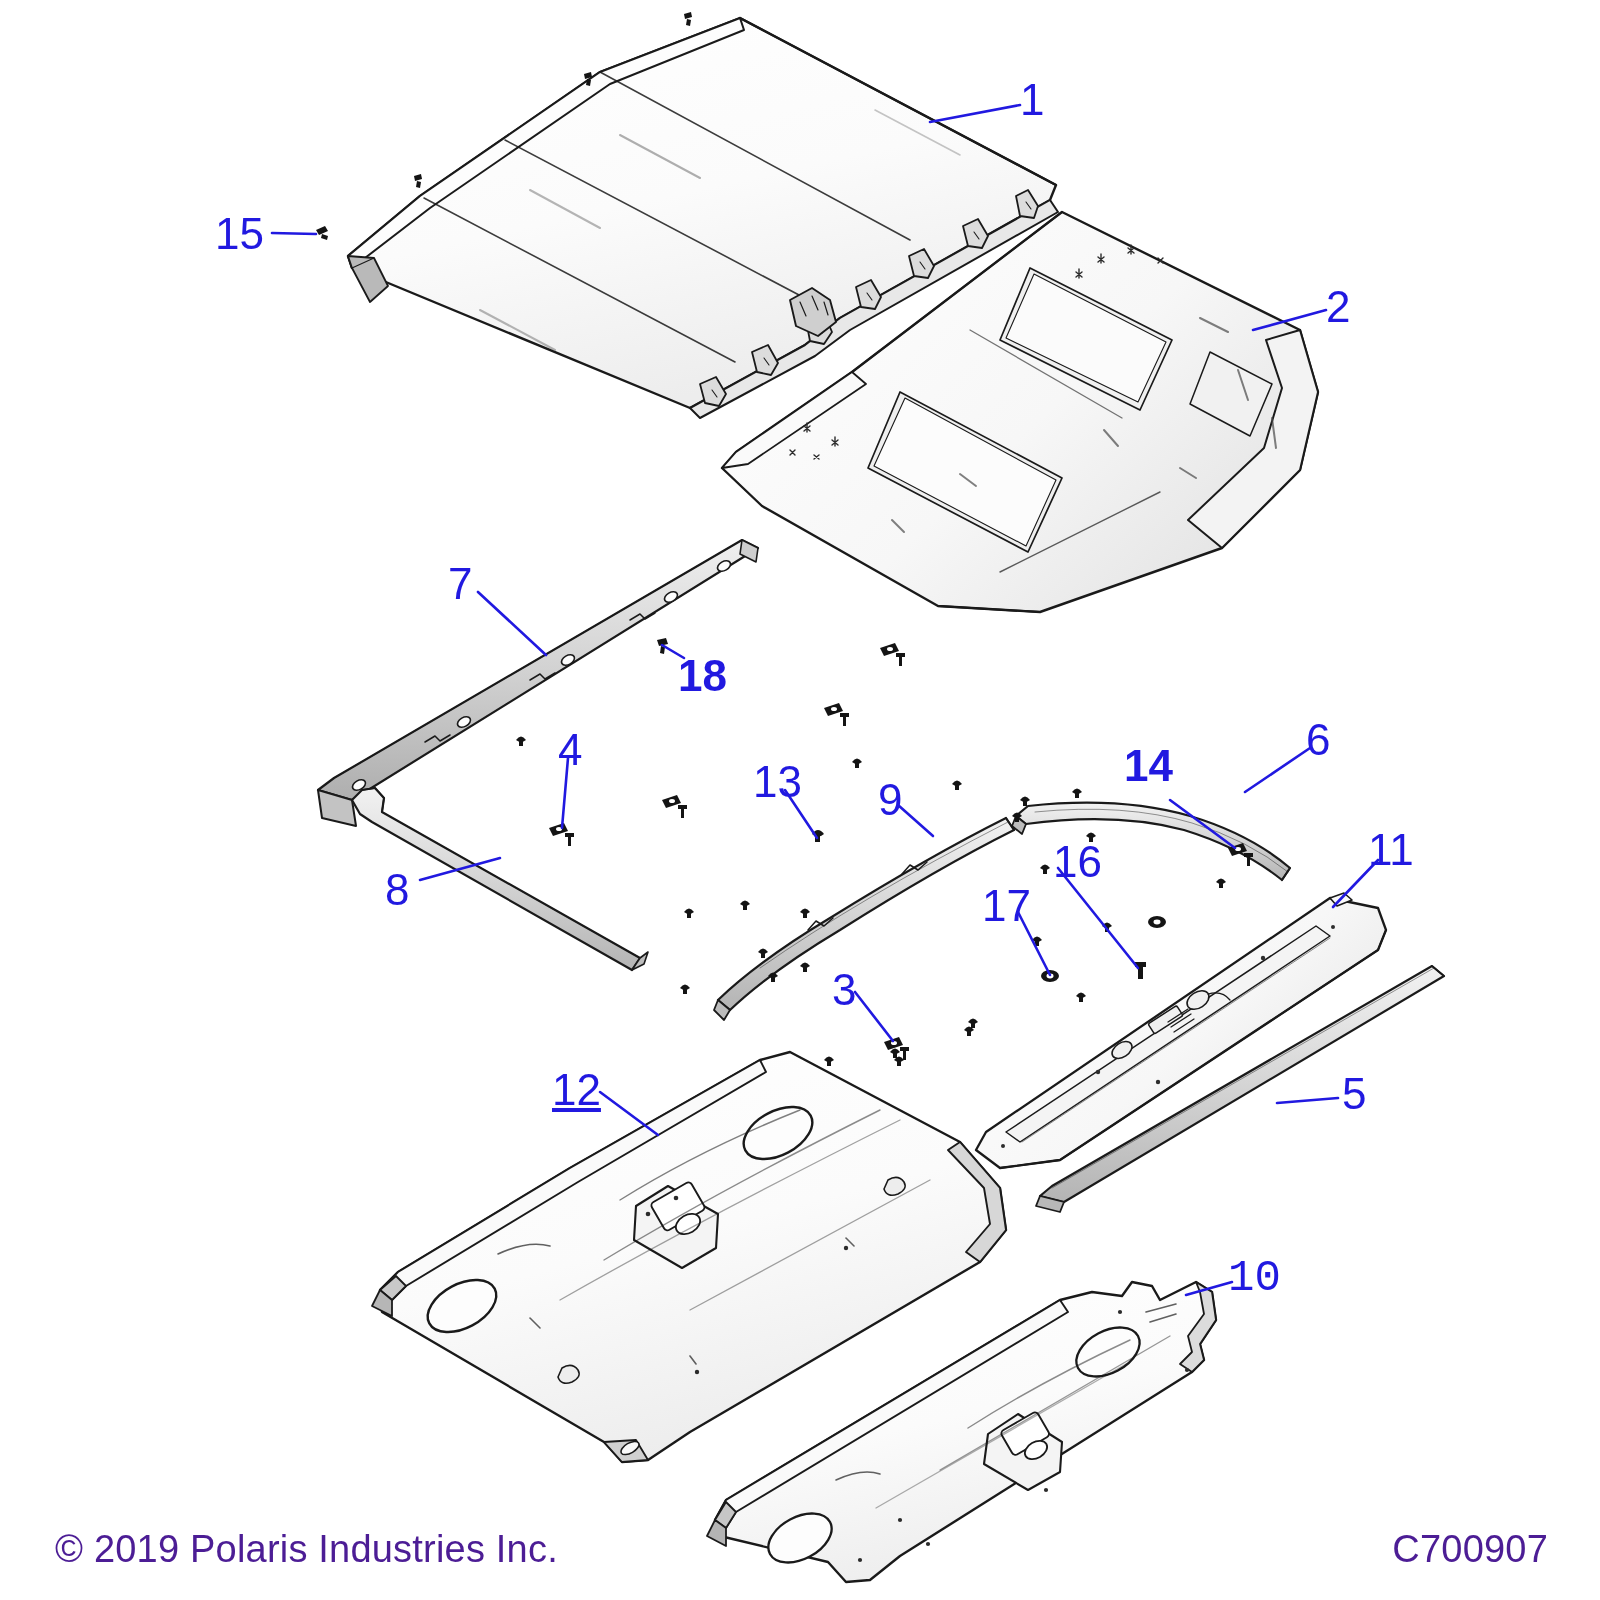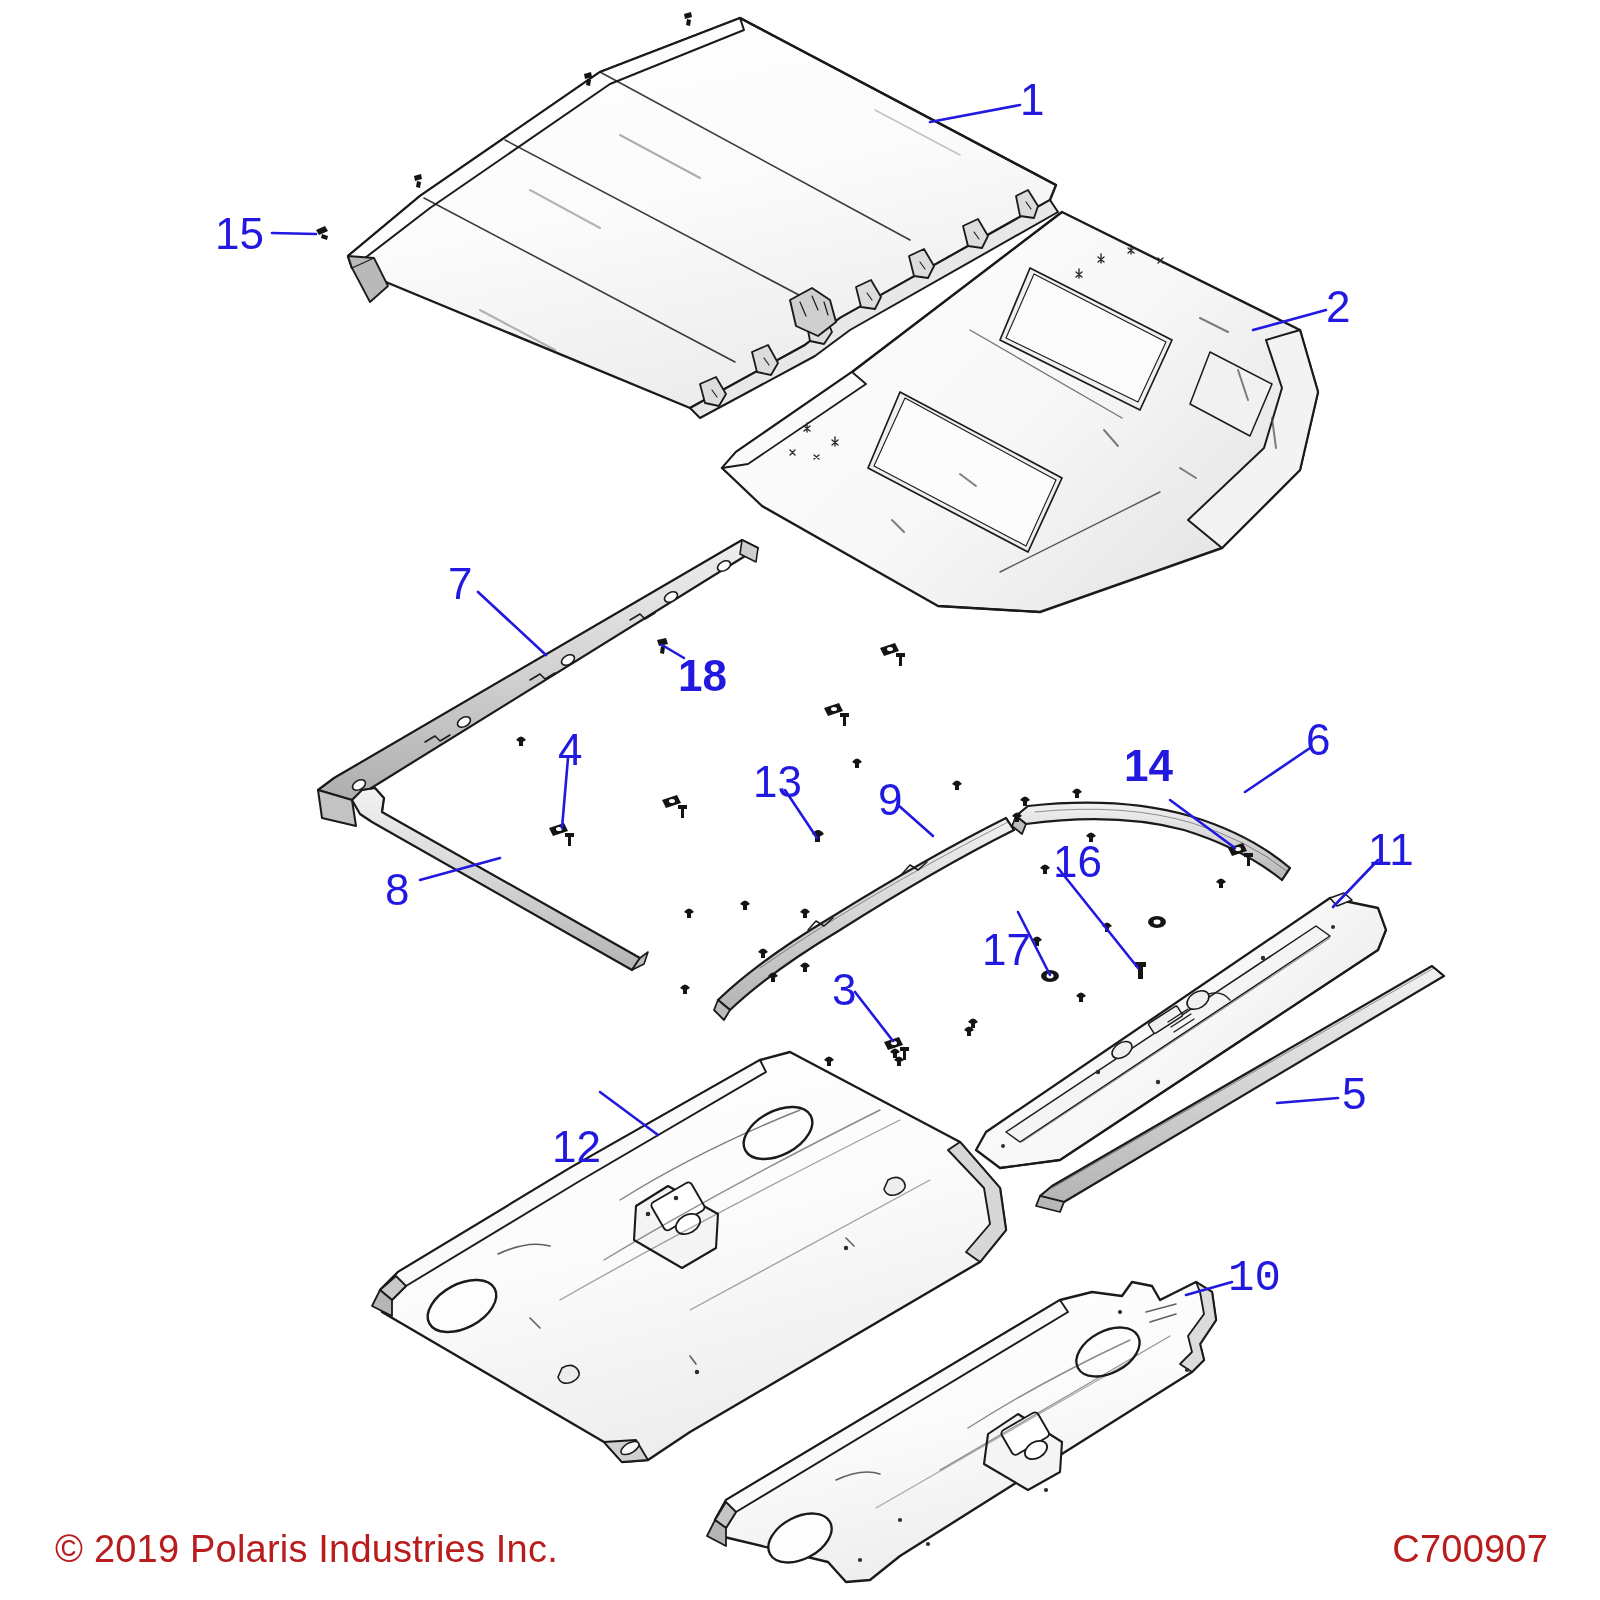--- a/index.html
+++ b/index.html
@@ -20,21 +20,21 @@
     position: absolute;
     left: 0;
     top: 0;
     width: 1600px;
     height: 1600px;
   }
   .footer-text {
     position: absolute;
     font-family: "Liberation Sans", sans-serif;
     font-size: 38px;
-    color: #b91c1c;
+    color: #4c1d95;
     letter-spacing: 0.2px;
     white-space: nowrap;
   }
   #copyright-notice {
     left: 55px;
     top: 1528px;
   }
   #drawing-number {
     right: 52px;
     top: 1528px;
@@ -491,24 +491,24 @@
   <div class="callout-num" style="left:1326px; top:285px;">2</div>
   <div class="callout-num" style="left:832px;  top:968px;">3</div>
   <div class="callout-num" style="left:558px;  top:728px;">4</div>
   <div class="callout-num" style="left:1342px; top:1072px;">5</div>
   <div class="callout-num" style="left:1306px; top:718px;">6</div>
   <div class="callout-num" style="left:448px;  top:562px;">7</div>
   <div class="callout-num" style="left:385px;  top:868px;">8</div>
   <div class="callout-num" style="left:878px;  top:778px;">9</div>
   <div class="callout-num" style="left:1228px; top:1256px;font-family:Liberation Mono, monospace;">10</div>
   <div class="callout-num" style="left:1368px; top:828px;">11</div>
-  <div class="callout-num" style="left:552px;  top:1125px;">12</div>
+  <div class="callout-num" style="left:552px;  top:1068px;text-decoration:underline;">12</div>
   <div class="callout-num" style="left:753px;  top:760px;text-align:center;">13</div>
   <div class="callout-num" style="left:1124px; top:744px;font-weight:bold;">14</div>
   <div class="callout-num" style="left:215px;  top:212px;">15</div>
   <div class="callout-num" style="left:1020px; top:840px;margin-left:33px;">16</div>
-  <div class="callout-num" style="left:982px;  top:884px;margin-top:44px;">17</div>
+  <div class="callout-num" style="left:982px;  top:884px;">17</div>
   <div class="callout-num" style="left:678px;  top:654px;font-weight:bold;">18</div>
 
   <div class="footer-text" id="copyright-notice">© 2019 Polaris Industries Inc.</div>
   <div class="footer-text" id="drawing-number">C700907</div>
 
 </div>
 
 </body></html>

